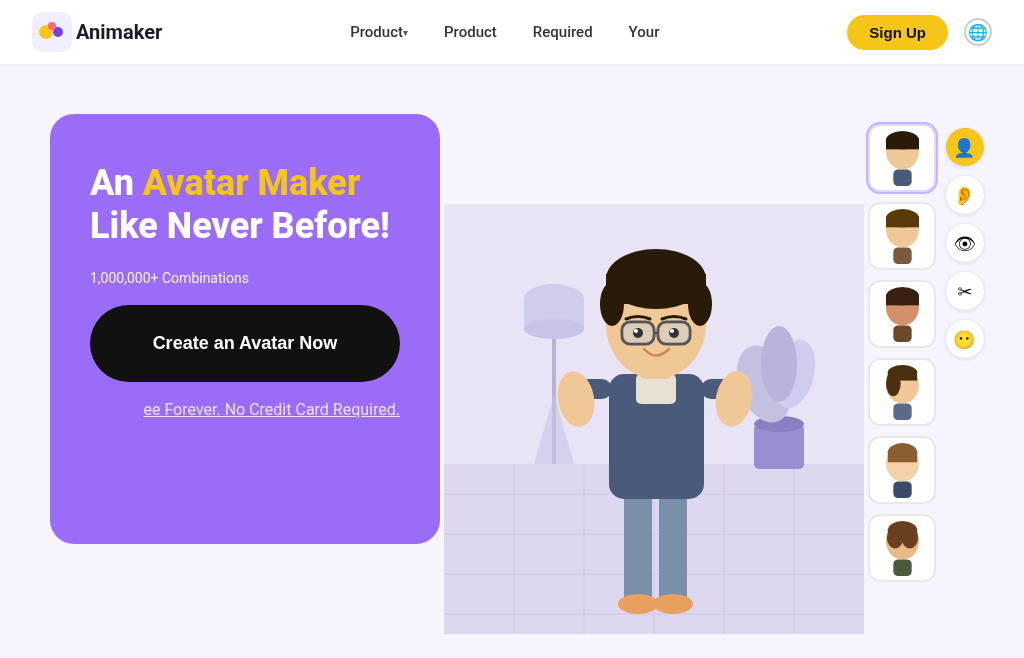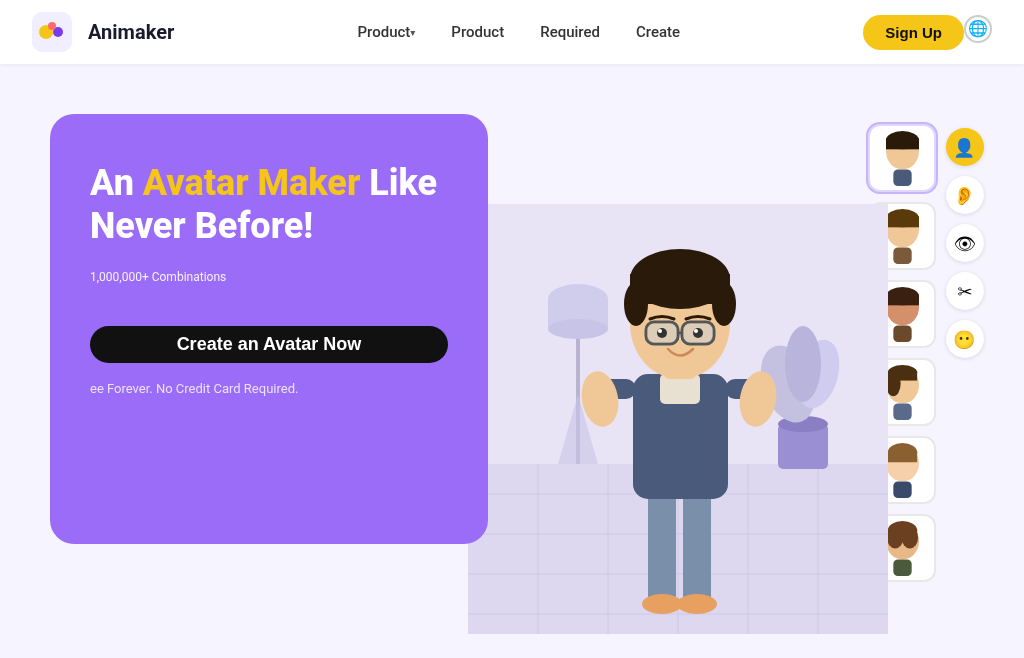--- a/index.html
+++ b/index.html
@@ -17,21 +17,21 @@
       display: flex;
       align-items: center;
       justify-content: space-between;
       padding: 0 32px;
       height: 64px;
       box-shadow: 0 1px 4px rgba(0,0,0,0.06);
     }
     .logo-area {
       display: flex;
       align-items: center;
-      gap: 16px;
+      gap: 4px;
     }
     .logo-icon {
       width: 40px;
       height: 40px;
     }
     .logo-text {
       font-size: 20px;
       font-weight: 700;
       color: #1a1a2e;
     }
@@ -47,21 +47,22 @@
       display: flex;
       align-items: center;
       font-weight: 500;
     }
     .chevron {
       font-size: 10px;
       color: #555;
     }
     .nav-actions {
       display: flex;
-      align-items: flex-start;
+      align-items: center;
+      gap: 16px;
     }
     .btn-signup {
       background: #f5c518;
       color: #111;
       font-weight: 700;
       font-size: 15px;
       border: none;
       border-radius: 24px;
       padding: 9px 22px;
       cursor: pointer;
@@ -85,59 +86,60 @@
       padding: 50px 40px 0 50px;
       height: calc(658px - 64px);
       position: relative;
     }
 
     
     .hero-card {
       background: #9b6cf7;
       border-radius: 24px;
       padding: 48px 40px 40px 40px;
-      width: 438px;
+      width: 390px;
       min-height: 430px;
       position: relative;
       z-index: 2;
       flex-shrink: 0;
     }
     .hero-title {
       font-size: 36px;
       font-weight: 800;
       color: white;
       line-height: 1.2;
       margin-bottom: 20px;
     }
     .hero-title .highlight {
       color: #f5c518;
     }
     .hero-subtitle {
-      font-size: 12px;
+      font-size: 14px;
       color: rgba(255,255,255,0.9);
       line-height: 1.5;
-      margin-bottom: 40px;
+      margin-bottom: 16px;
     }
     .btn-cta {
       background: #111;
       color: white;
       font-size: 18px;
       font-weight: 700;
       border: none;
       border-radius: 50px;
-      padding: 8px 36px;
+      padding: 28px 36px;
       cursor: pointer;
       display: block;
       width: 100%;
       margin-bottom: 18px;
     }
     .free-note {
-      font-size: 13px;
+      font-size: 16px;
       color: rgba(255,255,255,0.8);
-      text-align: left;
+      text-align: right;
+      text-decoration: underline;
     }
 
     
     .avatar-area {
       flex: 1;
       display: flex;
       justify-content: center;
       align-items: flex-end;
       position: relative;
       height: 520px;
@@ -218,21 +220,21 @@
     <span class="logo-text">Animaker</span>
   </div>
 
   <nav>
     <span class="nav-link">
       <span>Product</span>
       <span class="chevron">▾</span>
     </span>
     <span class="nav-link">Product</span>
     <span class="nav-link">Required</span>
-    <span class="nav-link">Create</span>
+    <span class="nav-link">Your</span>
   </nav>
 
   <div class="nav-actions">
     <button class="btn-signup">Sign Up</button>
     <div class="globe-icon">🌐</div>
   </div>
 </header>
 
 <main>
 

